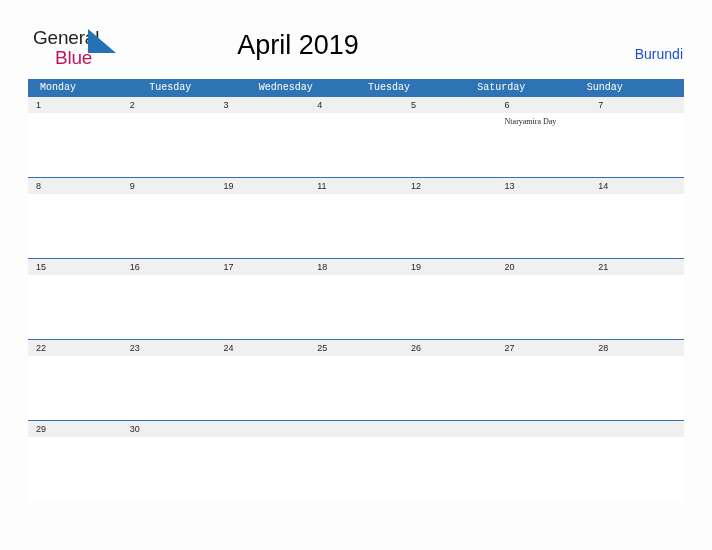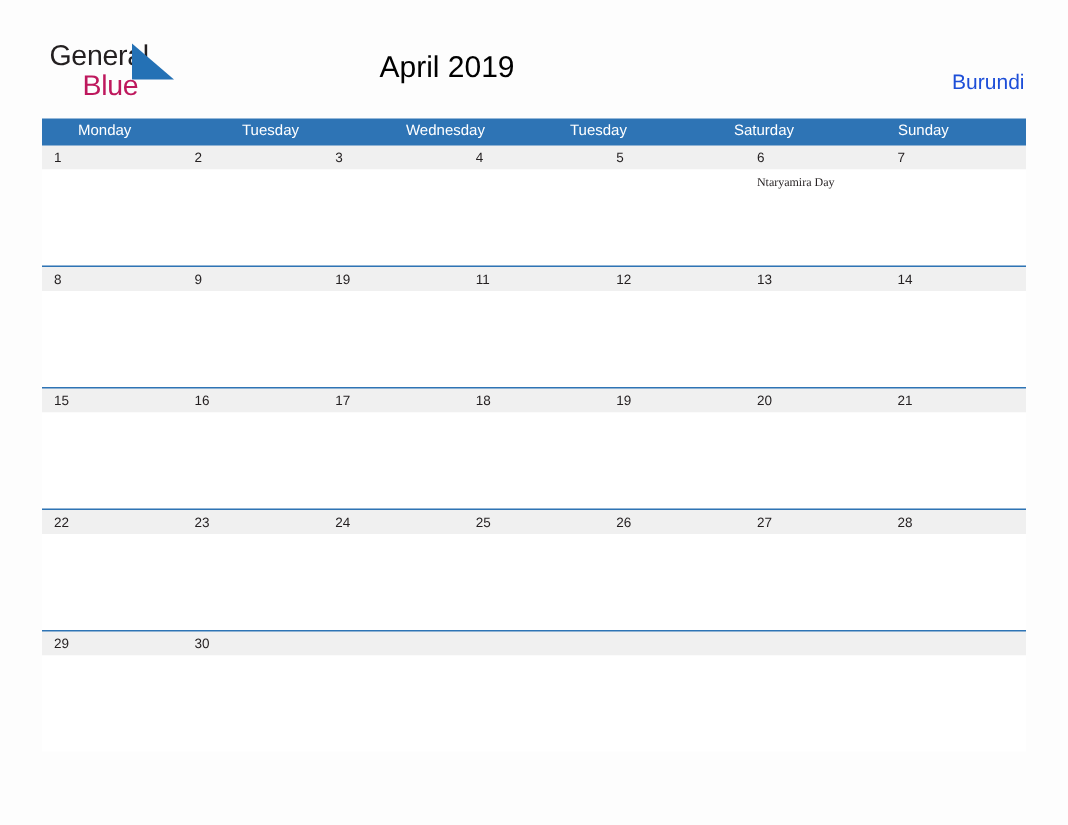--- a/index.html
+++ b/index.html
@@ -59,21 +59,21 @@
     top: 1px;
     width: 32px;
     height: 26px;
   }
   .cal-title {
     position: absolute;
     left: 0;
     top: 28px;
     width: 596px;
     text-align: center;
-    font-size: 20px;
+    font-size: 27px;
     color: #000000;
     line-height: 34px;
   }
   .cal-subtitle {
     position: absolute;
     right: 29px;
     top: 45px;
     font-size: 14px;
     color: #1d4ed8;
     line-height: 18px;
@@ -91,24 +91,25 @@
     display: flex;
     width: 656px;
     height: 17px;
     background: #2e74b5;
   }
   .weekday-cell {
     flex: 1 1 0;
     color: #ffffff;
     font-size: 10px;
     line-height: 17px;
-    padding-left: 24px;
+    padding-left: 12px;
     box-sizing: border-box;
     white-space: nowrap;
     overflow: hidden;
+    font-family: Liberation Mono, monospace;
   }
   .week-row {
     width: 656px;
     height: 81px;
     position: relative;
   }
   .week-row .date-band {
     display: flex;
     width: 656px;
     height: 17px;

